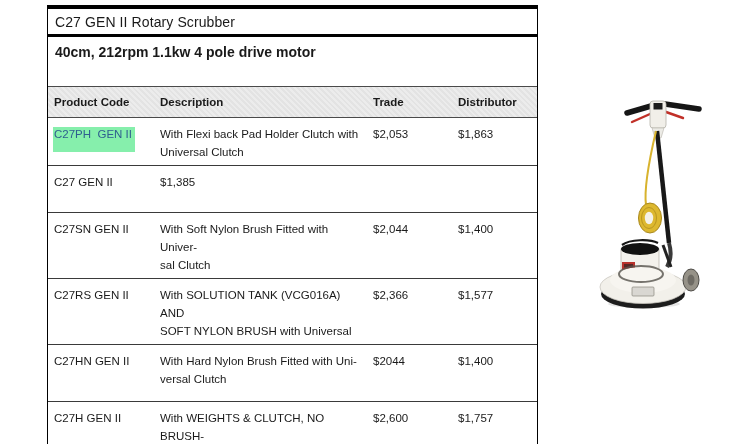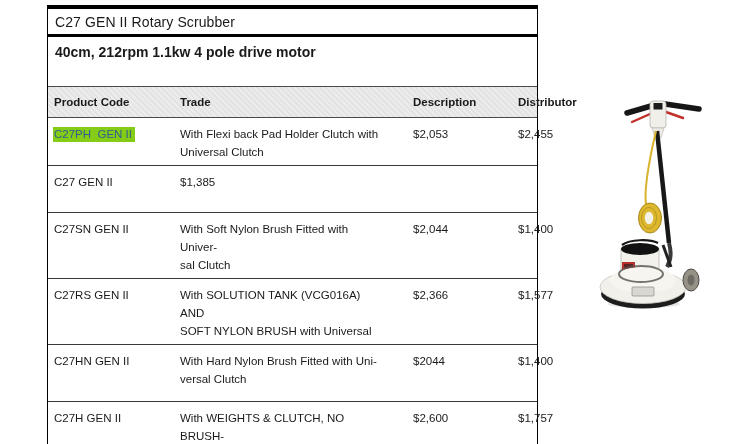--- a/index.html
+++ b/index.html
@@ -15,63 +15,63 @@
   }
   .title-row{
     font-size:14px;font-weight:normal;padding:5px 7px 4px 7px;
     border-bottom:3px solid #000;letter-spacing:.1px;
   }
   .subtitle-row{
     font-size:14px;font-weight:bold;padding:7px 7px 8px 7px;
     min-height:49px;box-sizing:border-box;
   }
   .grid{
-    display:grid;grid-template-columns:106px 213px 85px 1fr;gap:20px;
+    display:grid;grid-template-columns:106px 213px 85px 1fr;
   }
   .header-row{
     background:#e7e7e7;
     background-image:repeating-linear-gradient(45deg,#e3e3e3 0 2px,#ececec 2px 4px);
     border-top:1px solid #4a4a4a;border-bottom:1px solid #4a4a4a;
     font-weight:bold;
   }
   .header-row .cell{padding:6px 6px 6px;min-height:0;}
   .cell{
     font-size:11.5px;line-height:18px;padding:7px 6px 4px 6px;
     white-space:pre-wrap;box-sizing:border-box;
   }
   .data-row{border-bottom:1px solid #3a3a3a;}
   .data-row:last-child{border-bottom:none;}
   .r1{min-height:43px}.r2{min-height:46px}.r3{min-height:42px}
   .r4{min-height:58px}.r5{min-height:56px}.r6{min-height:38px}
   .hl{
-    background:#84cc16;color:#2f5e8f;
-    padding:1px 3px 2px 1px;margin-left:-1px;
+    background:#86efac;color:#2f5e8f;
+    padding:1px 3px 12px 1px;margin-left:-1px;
   }
   .photo{position:absolute;left:598px;top:95px;width:112px;height:215px;}
 </style>
 </head>
 <body>
 
 <div class="doc-table">
   <div class="title-row">C27 GEN II Rotary Scrubber</div>
   <div class="subtitle-row">40cm, 212rpm 1.1kw 4 pole drive motor</div>
 
   <div class="grid header-row">
     <div class="cell">Product Code</div>
+    <div class="cell">Description</div>
     <div class="cell">Trade</div>
-    <div class="cell">Description</div>
     <div class="cell">Distributor</div>
   </div>
 
   <div class="grid data-row r1">
     <div class="cell"><span class="hl">C27PH  GEN II</span></div>
     <div class="cell">With Flexi back Pad Holder Clutch with
 Universal Clutch</div>
     <div class="cell">$2,053</div>
-    <div class="cell">$2,455</div>
+    <div class="cell">$1,863</div>
   </div>
 
   <div class="grid data-row r2">
     <div class="cell">C27 GEN II</div>
     <div class="cell">$1,385</div>
   </div>
 
   <div class="grid data-row r3">
     <div class="cell">C27SN GEN II</div>
     <div class="cell">With Soft Nylon Brush Fitted with Univer-

